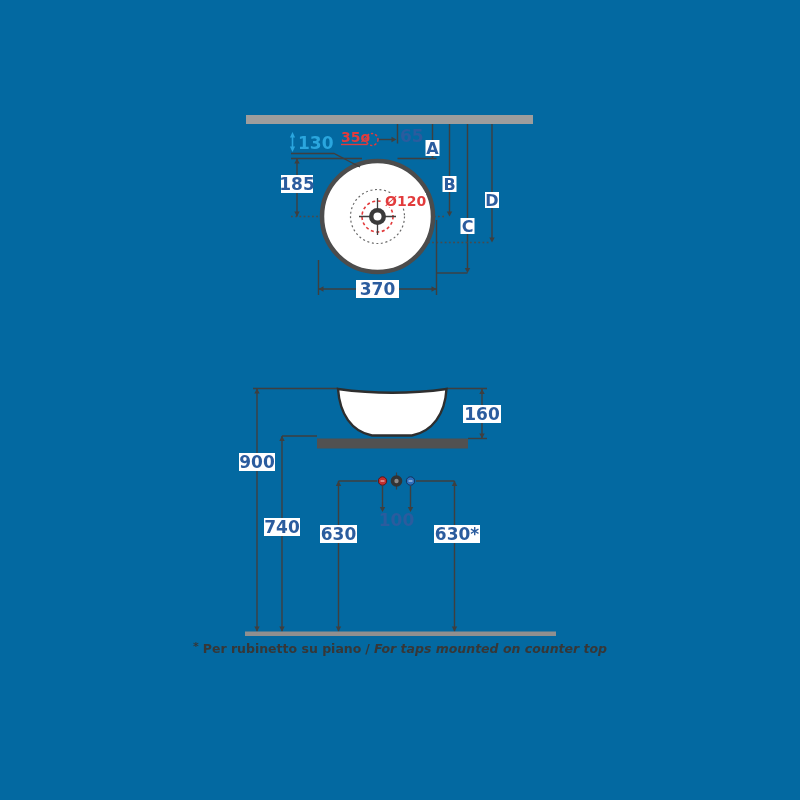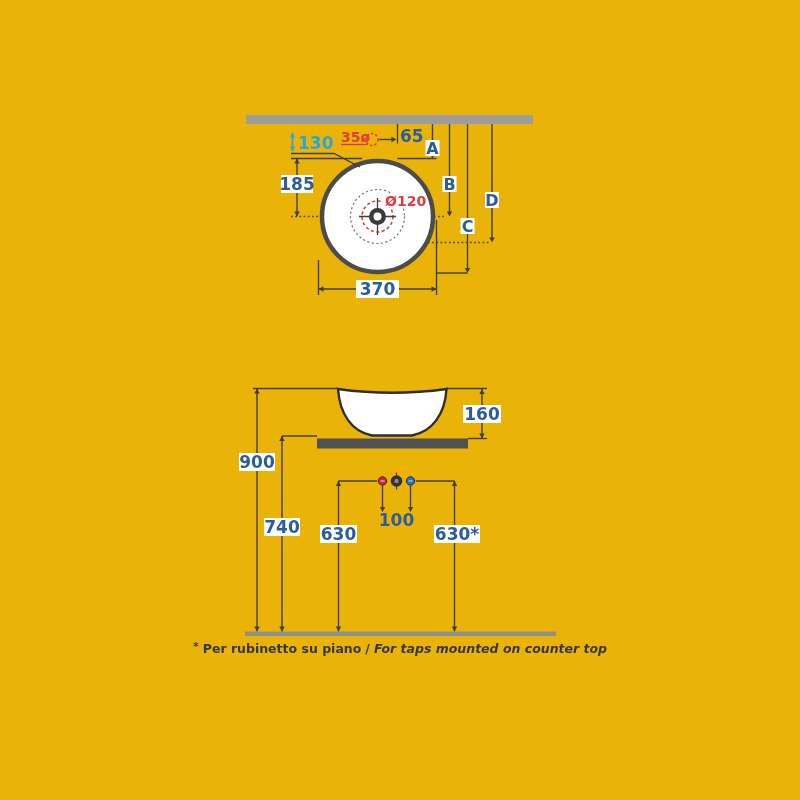--- a/index.html
+++ b/index.html
@@ -1,16 +1,16 @@
 <!DOCTYPE html>
 <html><head>
 <meta charset="utf-8">
 <style>
   html,body{margin:0;padding:0;background:#ffffff;}
-  .page{position:relative;width:800px;height:800px;background:#eab308;overflow:hidden;
+  .page{position:relative;width:800px;height:800px;background:#0369a1;overflow:hidden;
         font-family:"DejaVu Sans","Liberation Sans",sans-serif;}
   svg{position:absolute;left:0;top:0;}
   text{font-family:"DejaVu Sans","Liberation Sans",sans-serif;}
   .dim{fill:#2b5c9e;font-size:17px;font-weight:bold;}
   .dim-small{fill:#2b5c9e;font-size:16px;font-weight:bold;}
   .azure{fill:#2aa6de;font-size:17px;font-weight:bold;}
   .red{fill:#e23b3c;font-size:14px;font-weight:bold;}
   .foot{fill:#373737;font-size:12.5px;font-weight:bold;}
   .foot-it{font-style:italic;}
 </style>

